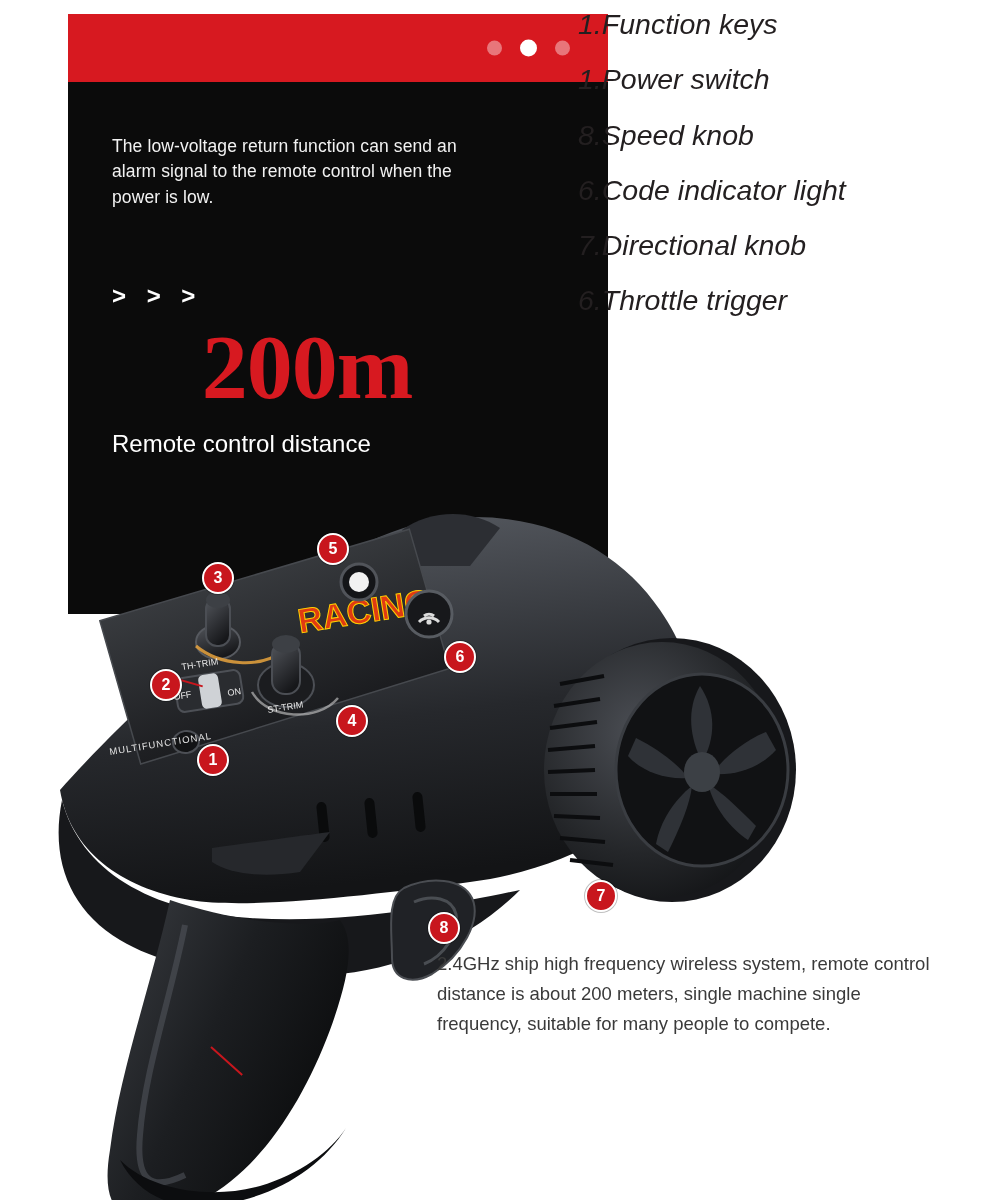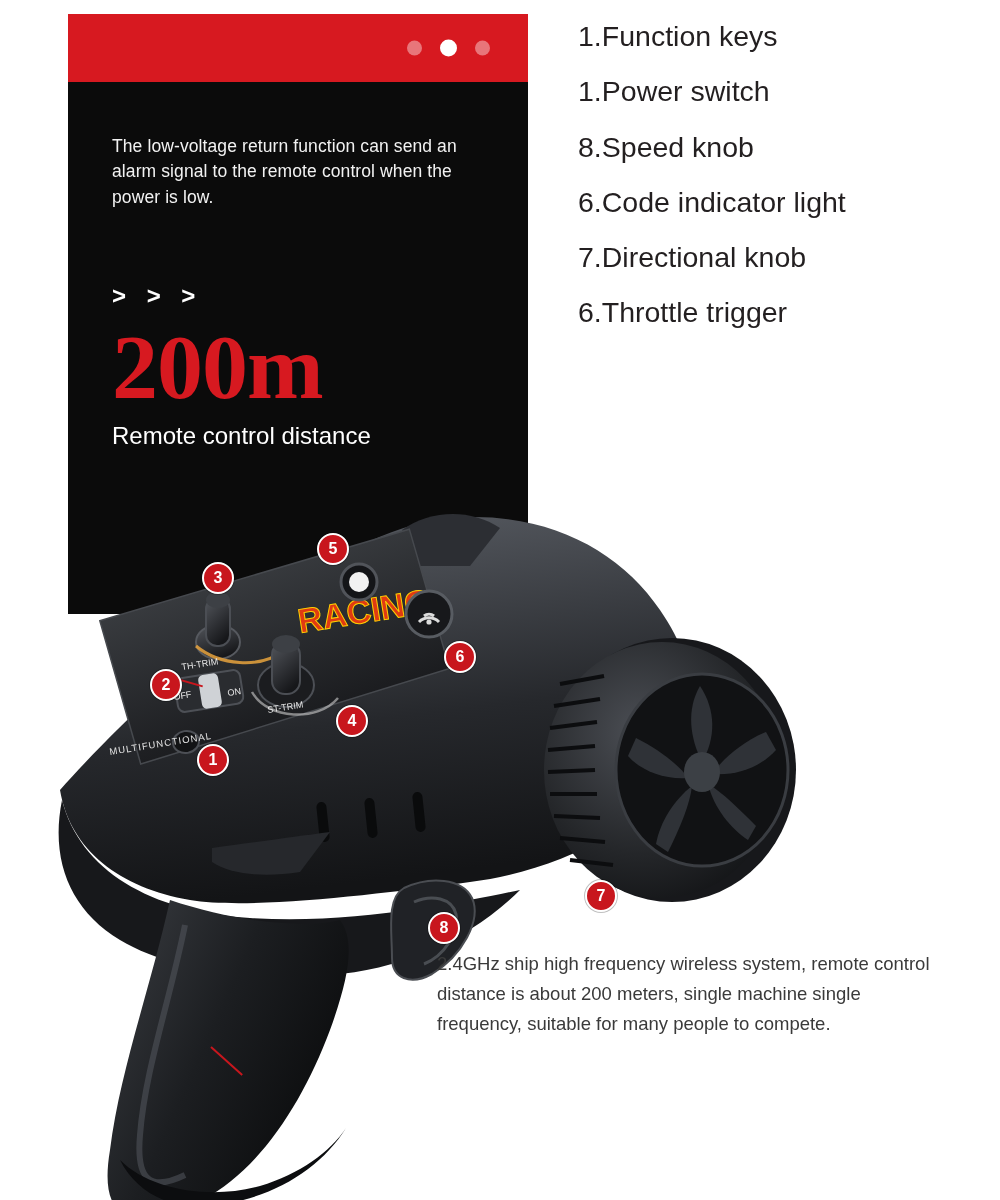--- a/index.html
+++ b/index.html
@@ -13,21 +13,21 @@
     position: relative;
     overflow: hidden;
     font-family: "Liberation Sans", sans-serif;
   }
 
   
   .panel {
     position: absolute;
     left: 68px;
     top: 14px;
-    width: 460px;
+    width: 540px;
     height: 600px;
     background: #0b0b0b;
   }
   .panel-top {
     position: absolute;
     left: 0;
     top: 0;
     width: 100%;
     height: 68px;
     background: #d71920;
@@ -73,33 +73,35 @@
     font-weight: bold;
   }
   .big-number {
     margin-top: 14px;
     font-family: "Liberation Serif", serif;
     font-size: 92px;
     line-height: .95;
     font-weight: bold;
     color: #d71920;
     letter-spacing: -1px;
+    text-align: center;
   }
   .panel-caption {
-    margin-top: 10px;
+    margin-top: 18px;
     font-size: 24px;
     color: #ffffff;
   }
 
   
   .features {
     position: absolute;
     left: 578px;
-    top: 20px;
+    top: 8px;
     width: 400px;
+    font-style: italic;
   }
   .feature {
     font-size: 28.5px;
     color: #231f20;
     line-height: 1.15;
     margin-bottom: 22.5px;
     white-space: nowrap;
   }
 
   

